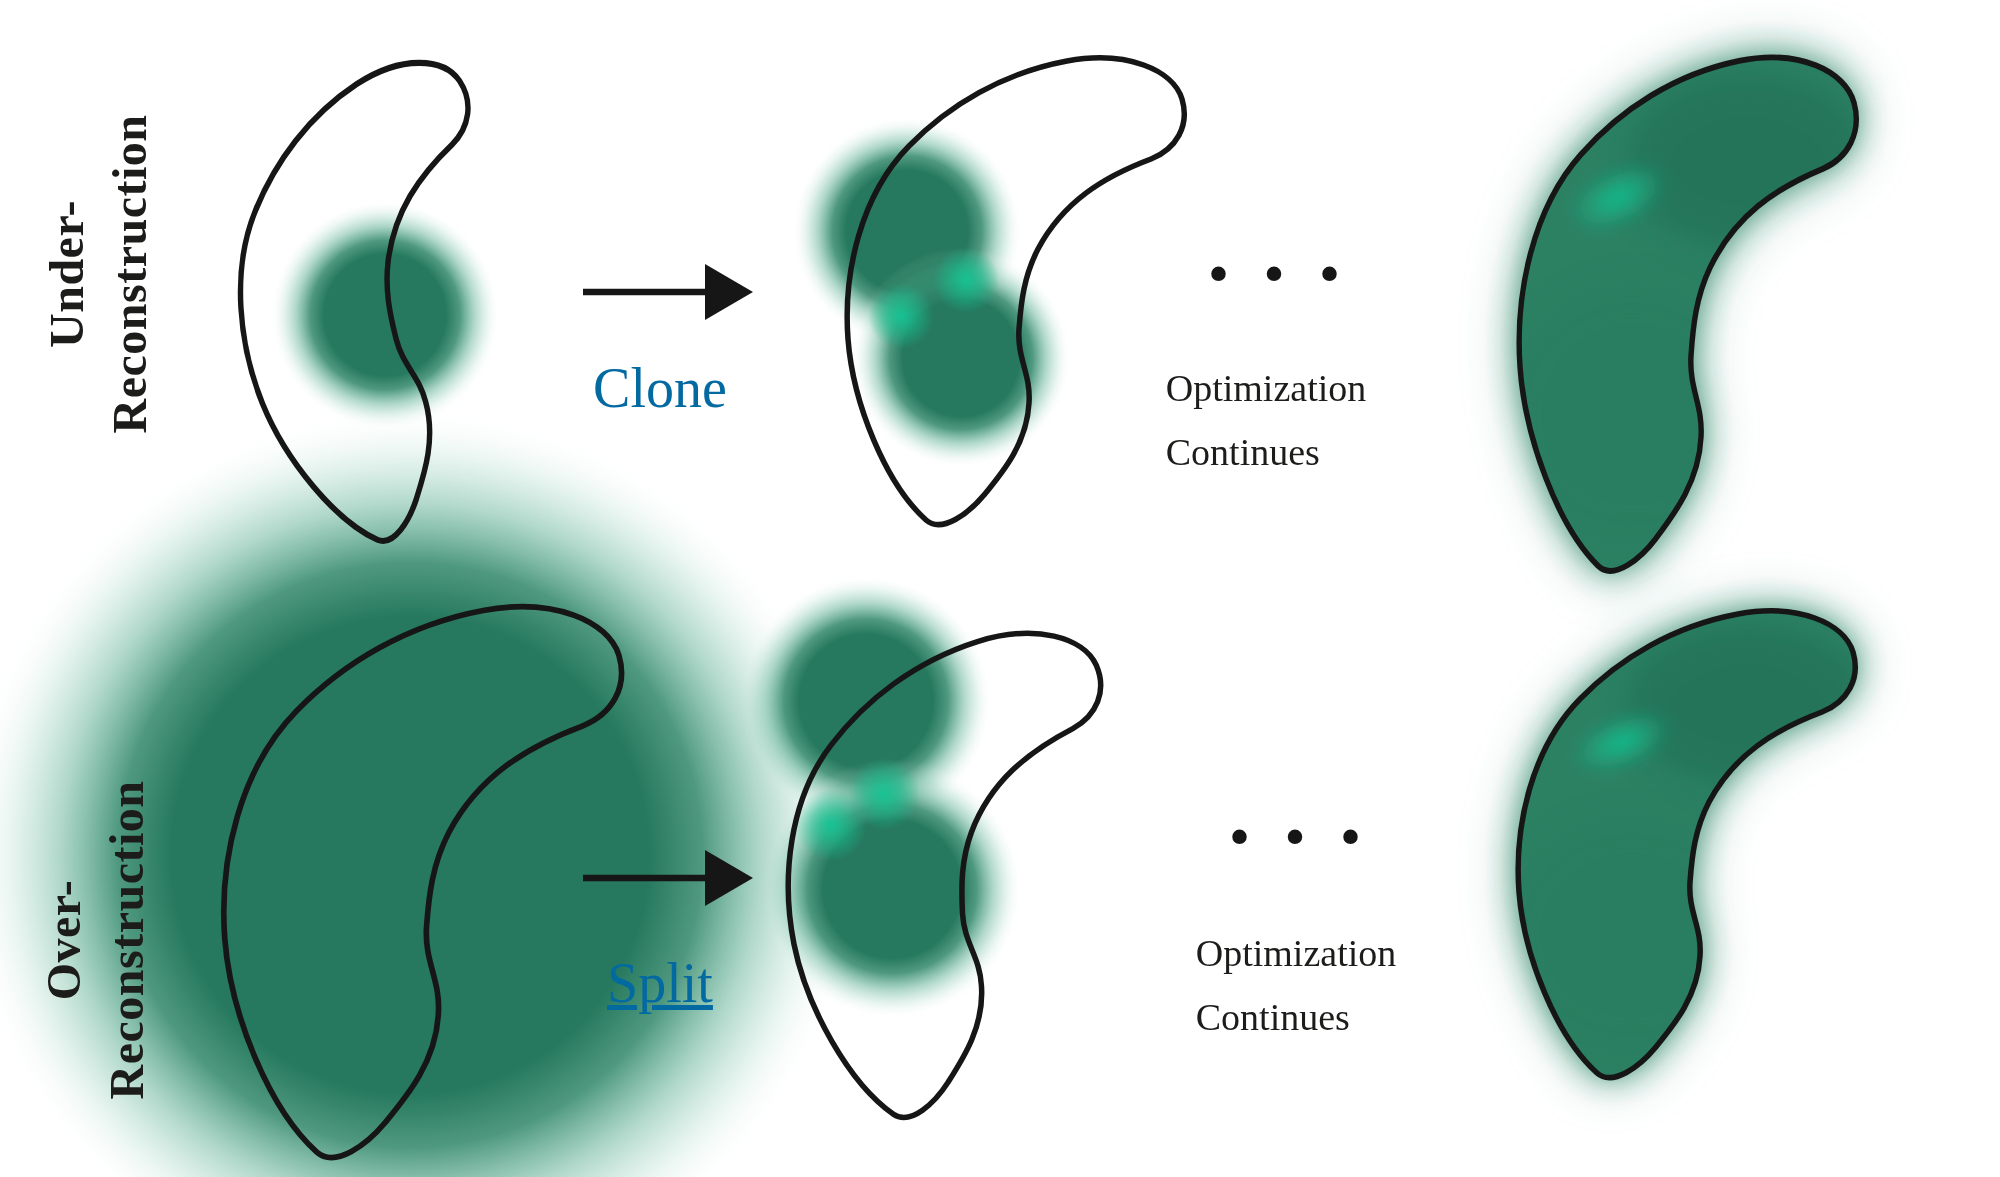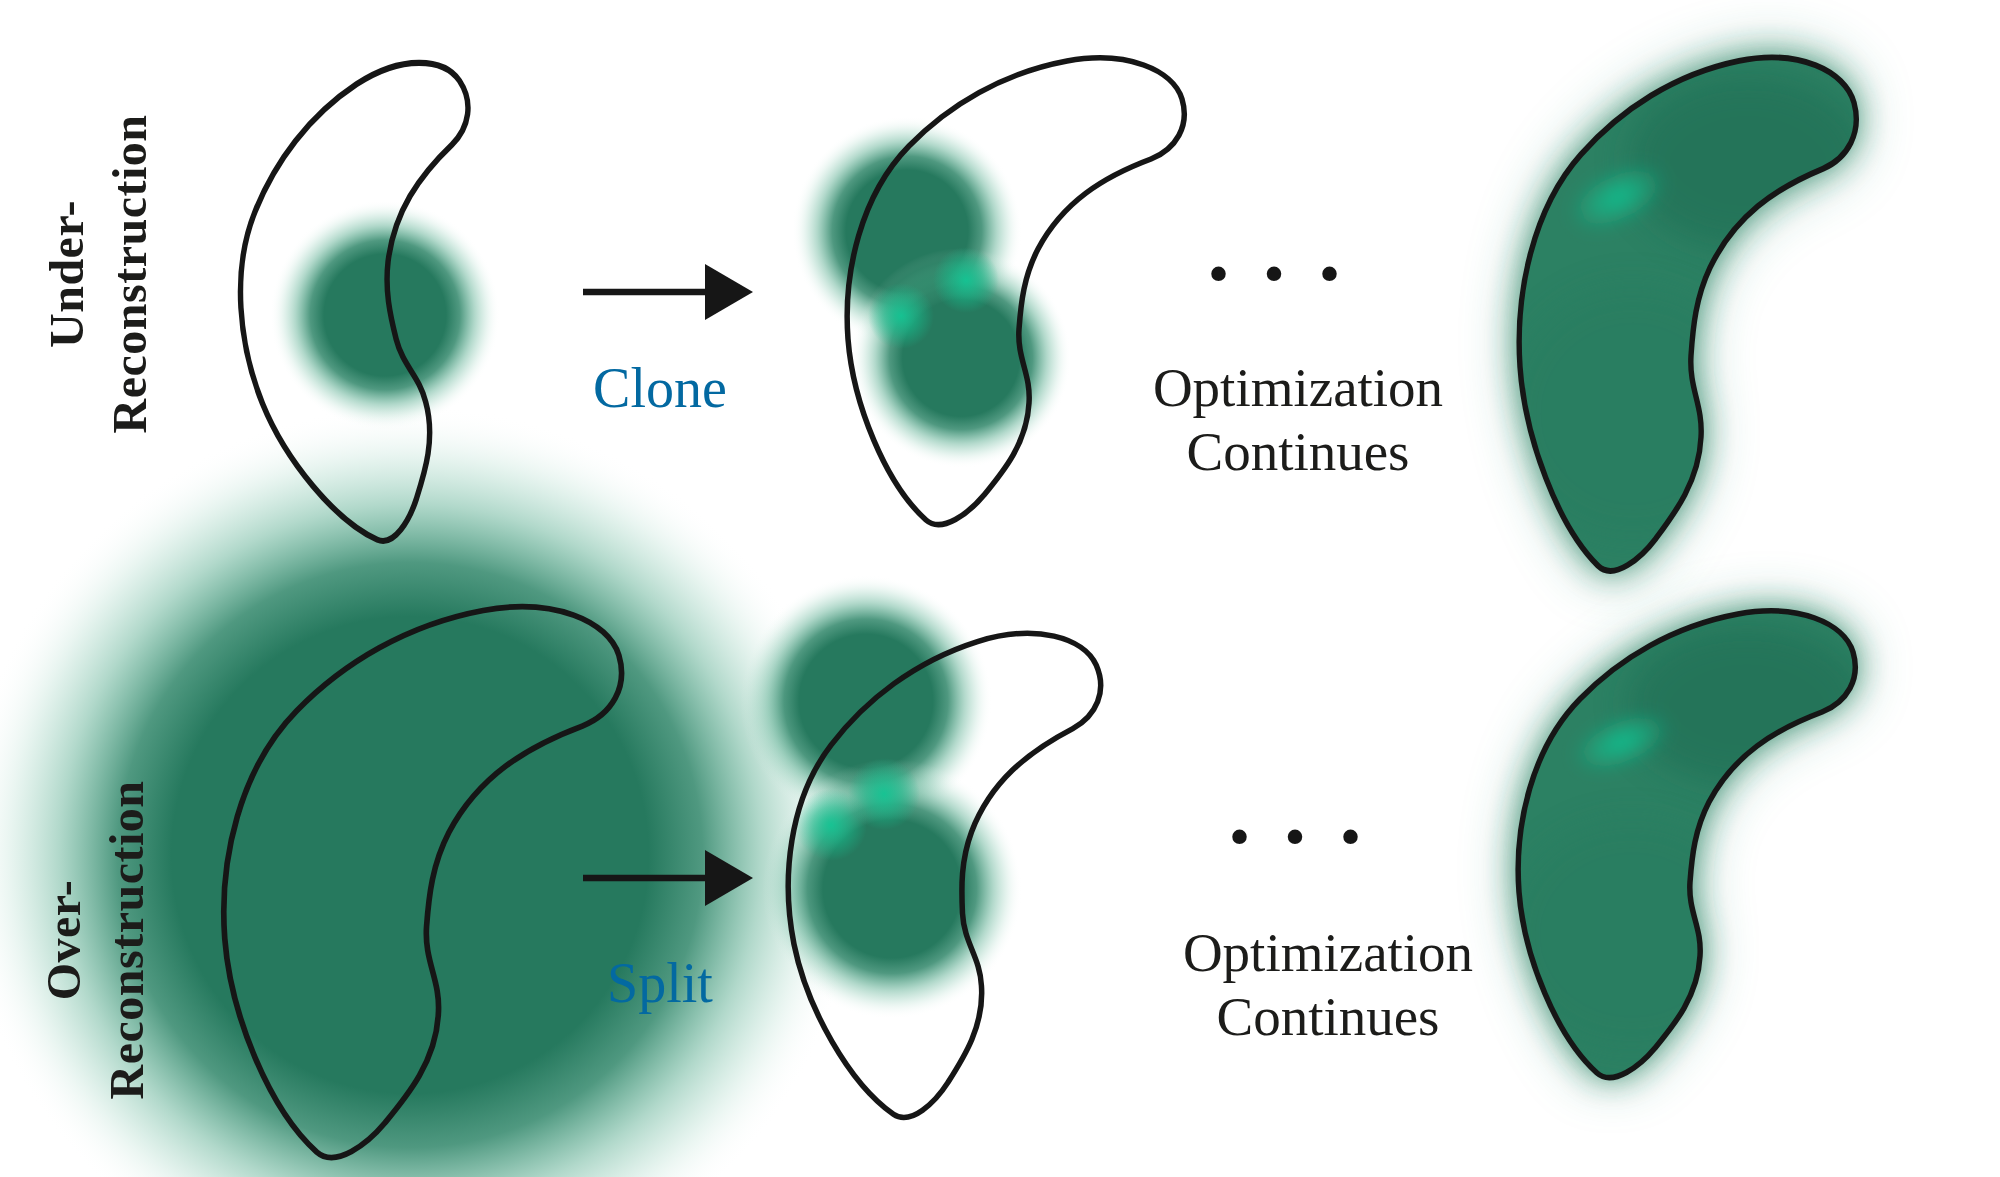--- a/index.html
+++ b/index.html
@@ -34,25 +34,24 @@
     text-align: center;
     letter-spacing: 0.5px;
     color: #1c1c1a;
   }
   .op-label {
     font-size: 56px;
     text-align: center;
     color: #0369a1;
   }
   .cont-label {
-    font-size: 55px;
+    font-size: 38px;
     line-height: 64px;
-    text-align: center;
+    text-align: left;
     color: #1c1c1a;
-    margin-left: 32px;
   }
   .dots {
     font-family: "DejaVu Sans", sans-serif;
     font-size: 50px;
     letter-spacing: 26px;
     padding-left: 26px; 
     color: #161616;
   }
 </style>
 </head>
@@ -178,21 +177,21 @@
     <div>Reconstruction</div>
   </div>
 
   <div class="abs row-label" style="left:95px; top:940px;">
     <div>Over-</div>
     <div>Reconstruction</div>
   </div>
 
   <div class="abs op-label" style="left:660px; top:388px;">Clone</div>
 
-  <div class="abs op-label" style="left:660px; top:983px;">Split</div>
+  <div class="abs op-label" style="left:660px; top:983px;text-decoration:underline;">Split</div>
 
   <div class="abs dots" style="left:1274px; top:275px;">•••</div>
 
   <div class="abs dots" style="left:1295px; top:838px;">•••</div>
 
   <div class="abs cont-label" style="left:1266px; top:420px;">
     <div>Optimization</div>
     <div>Continues</div>
   </div>
 

